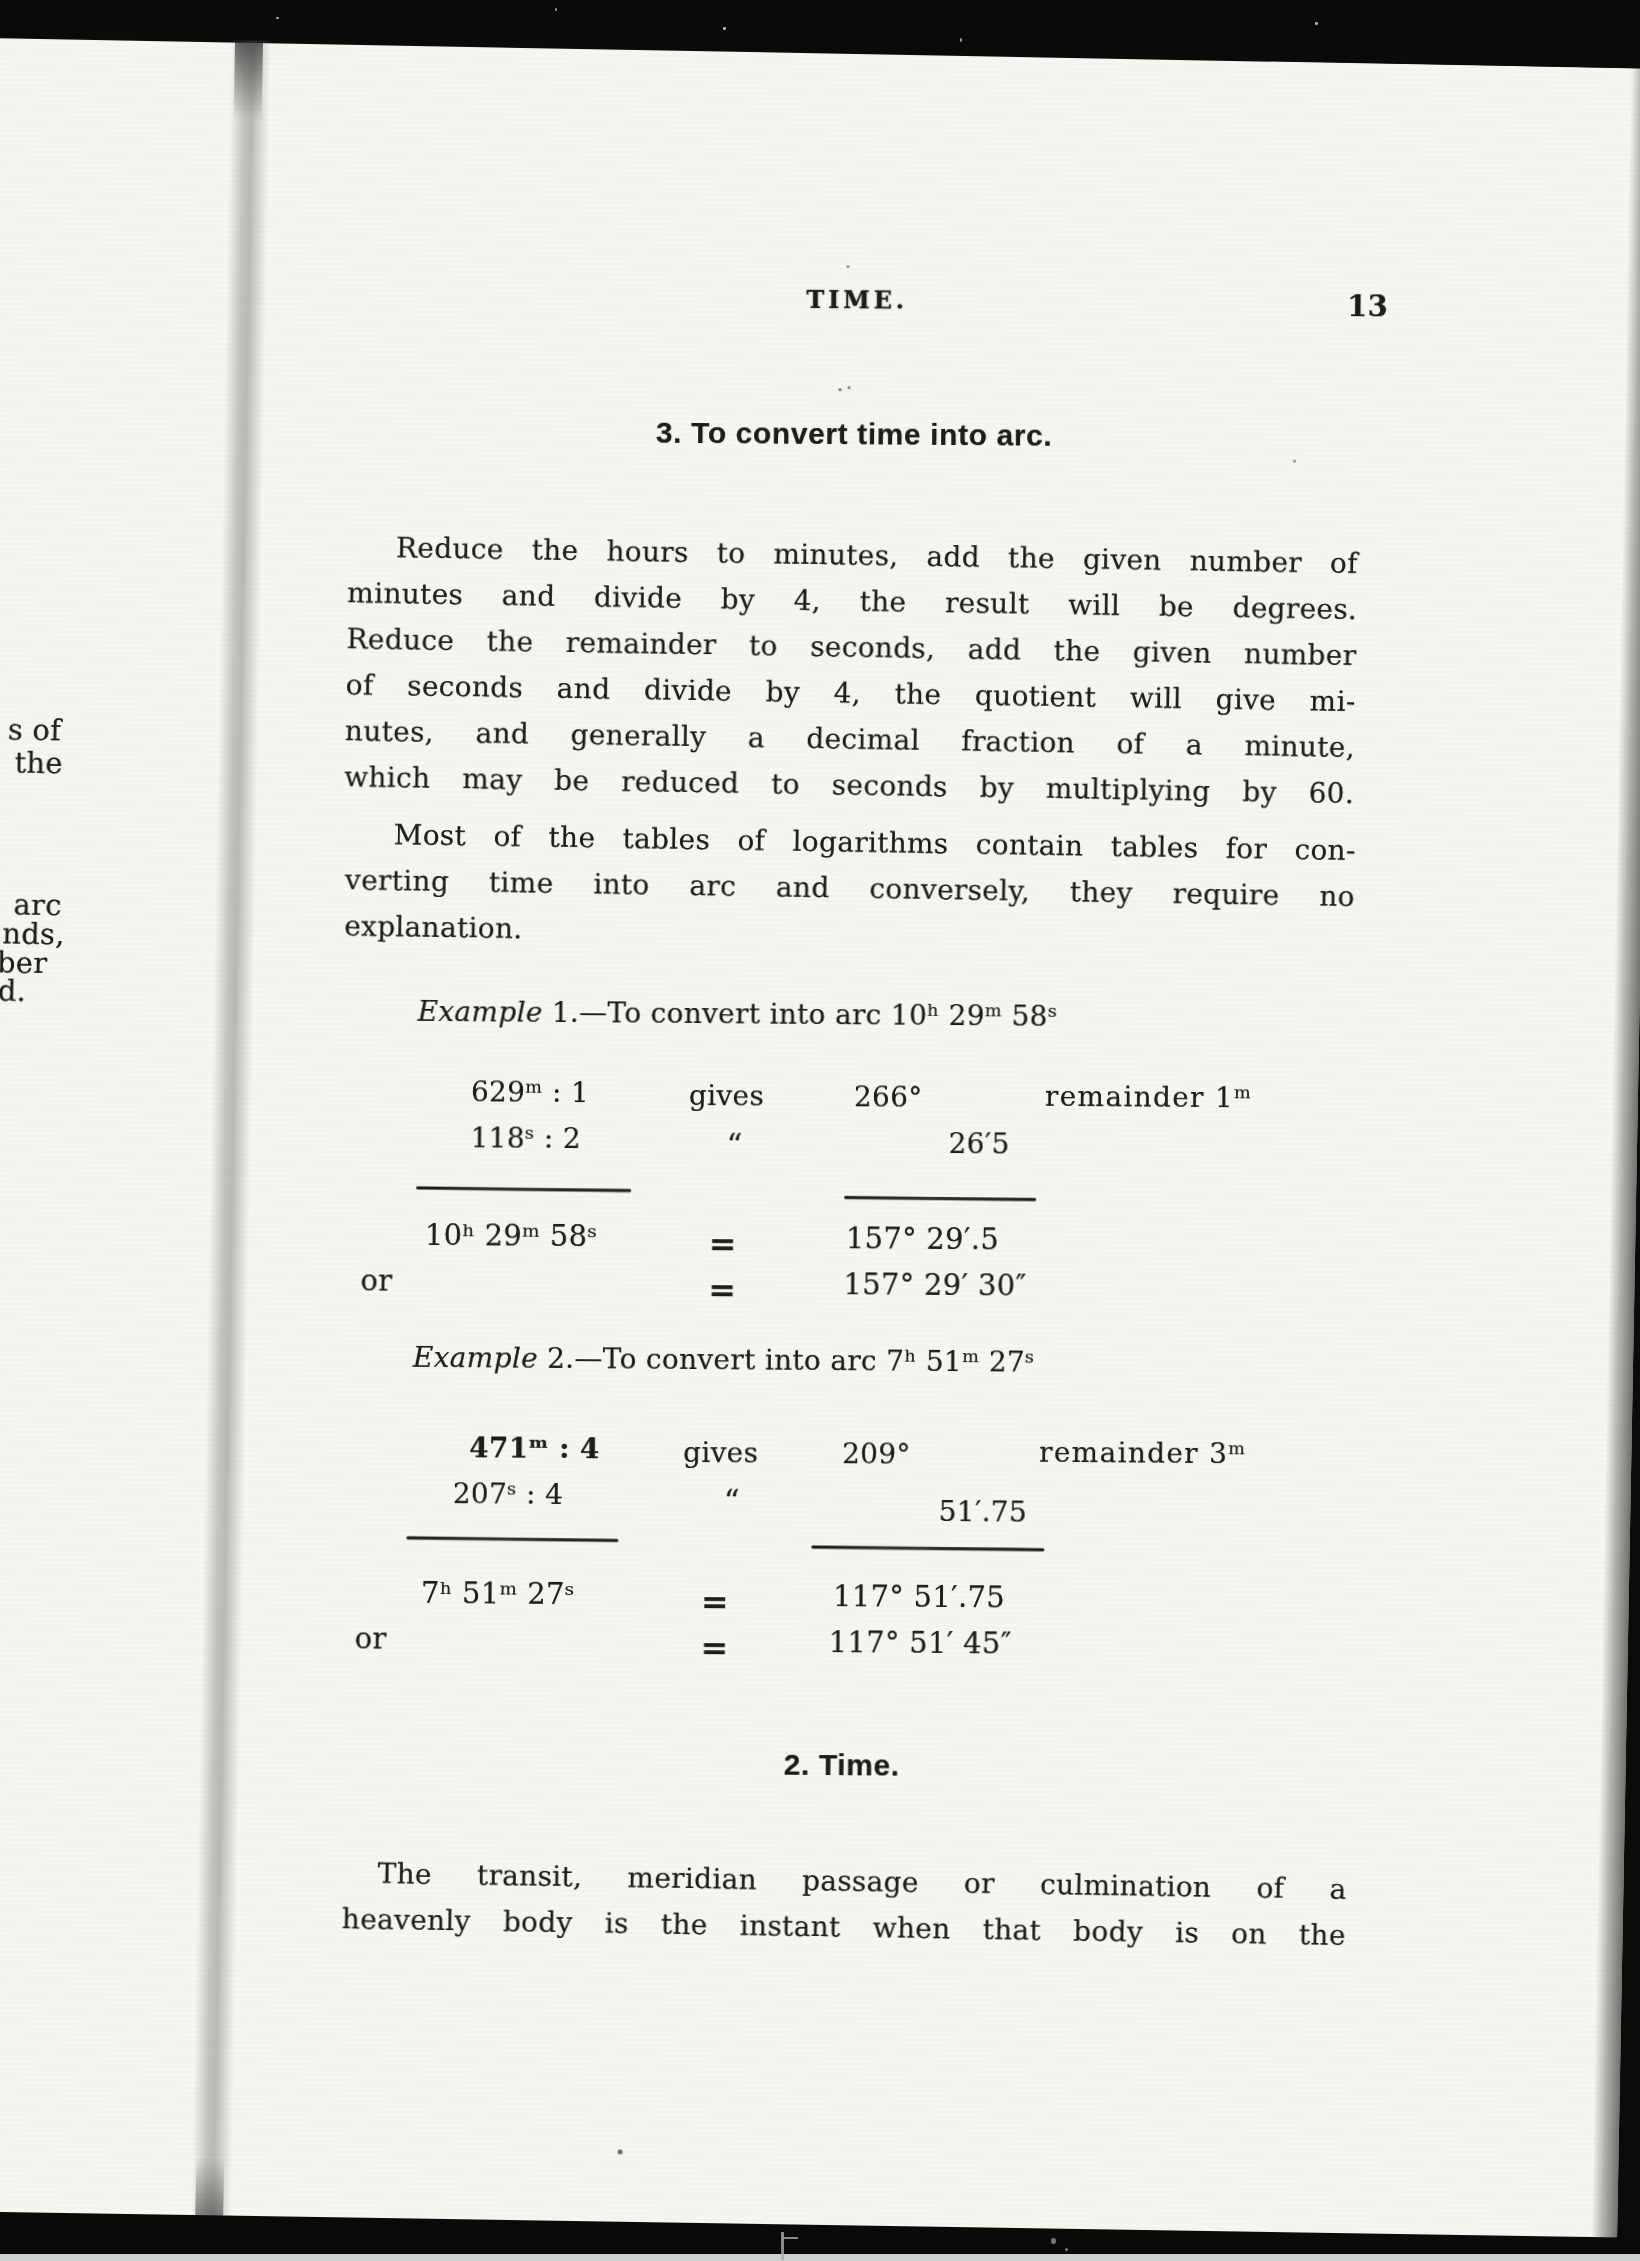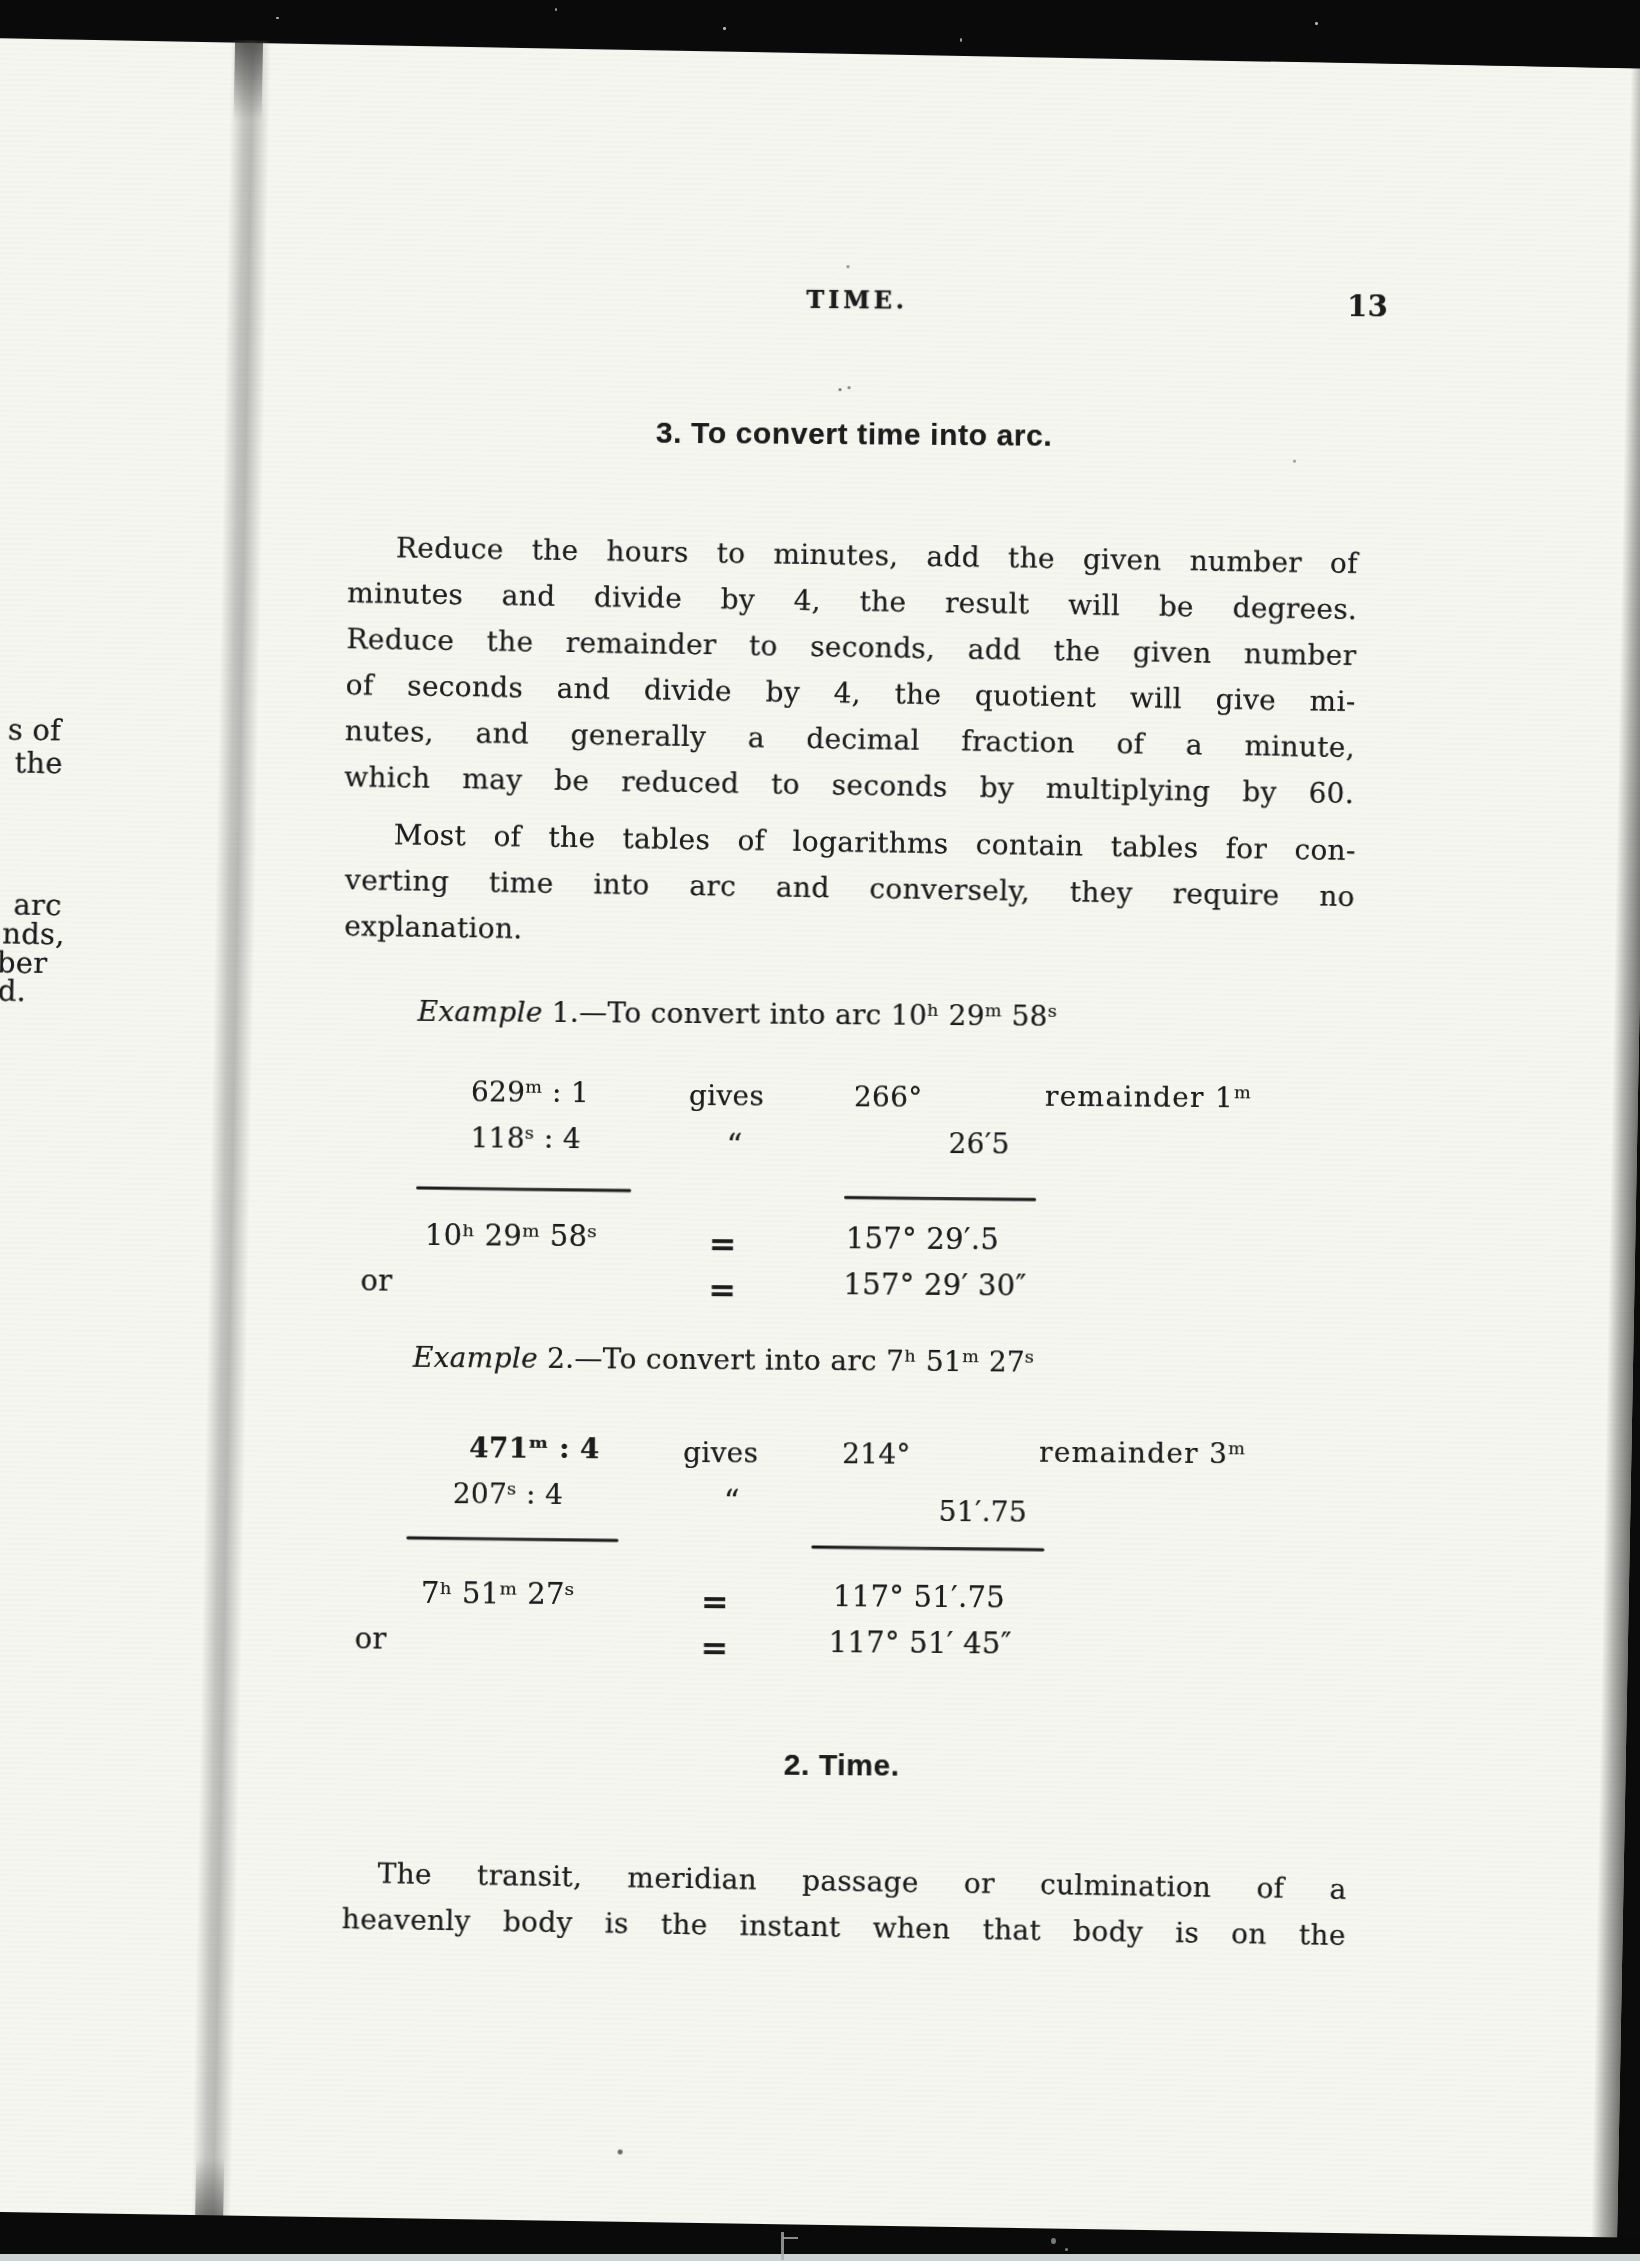--- a/index.html
+++ b/index.html
@@ -133,42 +133,42 @@
 
   <div class="abs" style="left:417px;top:992px;">
     <span class="it">Example</span><span> 1.—To convert into arc 10ʰ 29ᵐ 58ˢ</span>
   </div>
 
   <div class="abs math" style="left:471px;top:1072px;">629ᵐ : 1</div>
   <div class="abs math" style="left:689px;top:1074px;">gives</div>
   <div class="abs math" style="left:854px;top:1074px;">266°</div>
   <div class="abs math rem" style="left:1045px;top:1072px;">remainder 1ᵐ</div>
 
-  <div class="abs math" style="left:471px;top:1118px;">118ˢ : 4</div>
+  <div class="abs math" style="left:471px;top:1118px;">118ˢ : 2</div>
   <div class="abs ditto" style="left:727px;top:1123px;">“</div>
   <div class="abs math" style="left:949px;top:1120px;">26′5</div>
 
   <div class="rule" style="left:417px;top:1190px;width:215px;transform:rotate(0.3deg);"></div>
   <div class="rule" style="left:845px;top:1196px;width:192px;transform:rotate(0.2deg);"></div>
 
   <div class="abs sum" style="left:426px;top:1215px;">10ʰ 29ᵐ 58ˢ</div>
   <div class="abs eq" style="left:710px;top:1228px;">=</div>
   <div class="abs sum" style="left:847px;top:1215px;">157° 29′.5</div>
 
   <div class="abs sum" style="left:362px;top:1261px;">or</div>
   <div class="abs eq" style="left:710px;top:1274px;">=</div>
   <div class="abs sum" style="left:845px;top:1261px;">157° 29′ 30″</div>
 
   <div class="abs" style="left:415px;top:1338px;">
     <span class="it">Example</span><span> 2.—To convert into arc 7ʰ 51ᵐ 27ˢ</span>
   </div>
 
   <div class="abs math" style="left:472px;top:1428px;font-weight:bold;">471ᵐ : 4</div>
   <div class="abs math" style="left:686px;top:1431px;">gives</div>
-  <div class="abs math" style="left:845px;top:1431px;">214°</div>
+  <div class="abs math" style="left:845px;top:1431px;">209°</div>
   <div class="abs math rem" style="left:1042px;top:1428px;">remainder 3ᵐ</div>
 
   <div class="abs math" style="left:456px;top:1474px;">207ˢ : 4</div>
   <div class="abs ditto" style="left:727px;top:1479px;">“</div>
   <div class="abs math" style="left:942px;top:1477px;margin-top:11px;">51′.75</div>
 
   <div class="rule" style="left:410px;top:1540px;width:212px;transform:rotate(0.25deg);"></div>
   <div class="rule" style="left:815px;top:1546px;width:233px;transform:rotate(0.2deg);"></div>
 
   <div class="abs sum" style="left:425px;top:1573px;">7ʰ 51ᵐ 27ˢ</div>

